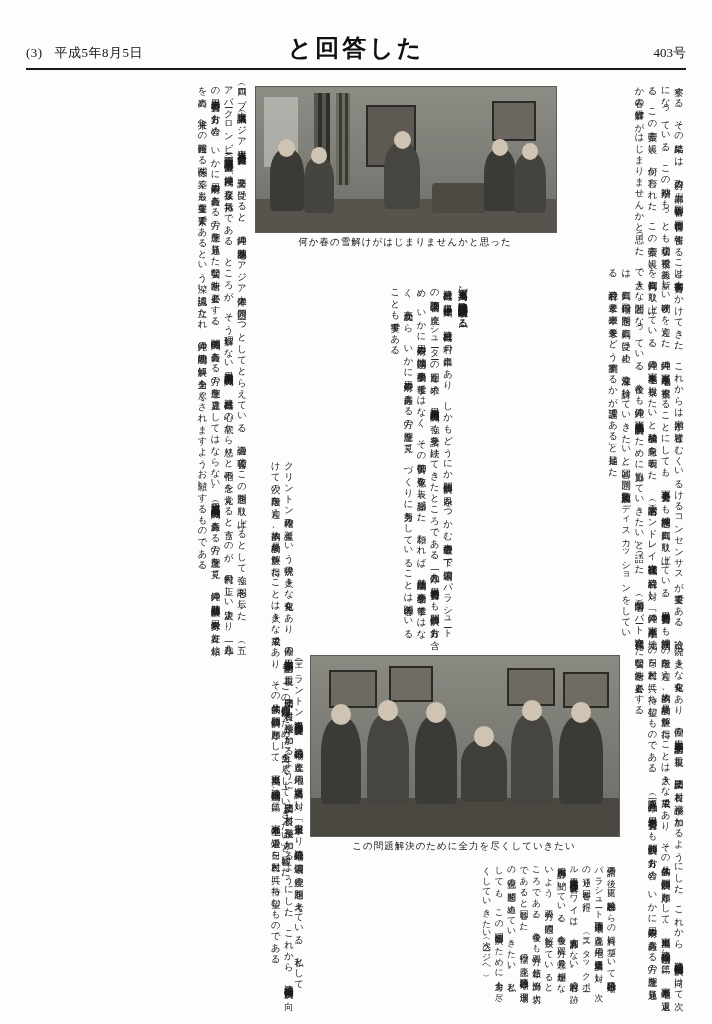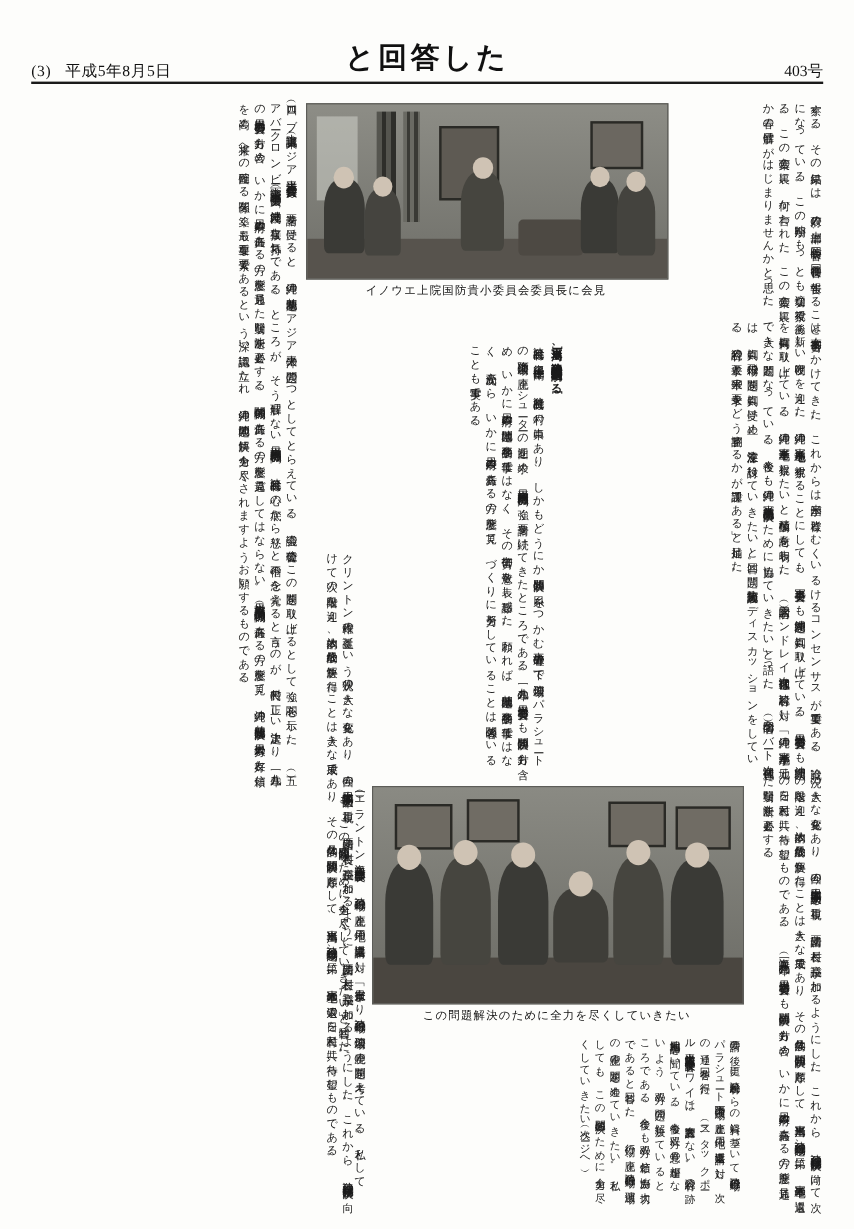--- a/index.html
+++ b/index.html
@@ -24,21 +24,21 @@
 
   
   .masthead {
     position: absolute;
     top: 34px;
     left: 26px;
     right: 26px;
     height: 34px;
     border-bottom: 2px solid #1a1a1a;
     display: flex;
-    align-items: flex-end;
+    align-items: center;
     justify-content: space-between;
   }
   .mast-left {
     font-size: 13px;
     letter-spacing: 0.5px;
     white-space: nowrap;
     padding-top: 4px;
   }
   .mast-left .pageno { margin-right: 8px; }
   .mast-title {
@@ -228,21 +228,21 @@
         <div class="fig" style="left:48px;top:70px;width:30px;height:56px;background:#45443f;"></div>
         <div class="head" style="left:55px;top:60px;width:16px;height:17px;"></div>
         <div class="fig" style="left:128px;top:56px;width:36px;height:66px;background:#46453f;"></div>
         <div class="head" style="left:138px;top:44px;width:17px;height:18px;"></div>
         <div class="fig" style="left:228px;top:62px;width:32px;height:62px;"></div>
         <div class="head" style="left:236px;top:52px;width:16px;height:17px;"></div>
         <div class="fig" style="left:258px;top:66px;width:32px;height:60px;background:#44433e;"></div>
         <div class="head" style="left:266px;top:56px;width:16px;height:17px;"></div>
       </div>
     </div>
-    <div class="caption">イノウエ上院国防貴小委員会委員長に会見</div>
+    <div class="caption">何か春の雪解けがはじまりませんかと思った</div>
   </div>
 
   <div id="photo2-block">
     <div class="photo" id="photo2">
       <div class="inner">
         <div class="wall" style="background:linear-gradient(180deg,#8a8a83 0%,#6b6b65 100%);"></div>
         <div class="frame" style="left:18px;top:14px;width:44px;height:34px;background:#6e6a62;"></div>
         <div class="frame" style="left:78px;top:10px;width:40px;height:32px;background:#706c64;"></div>
         <div class="frame" style="left:196px;top:12px;width:44px;height:34px;background:#6e6a62;"></div>
         <div class="frame" style="left:252px;top:16px;width:42px;height:32px;background:#706c64;"></div>

